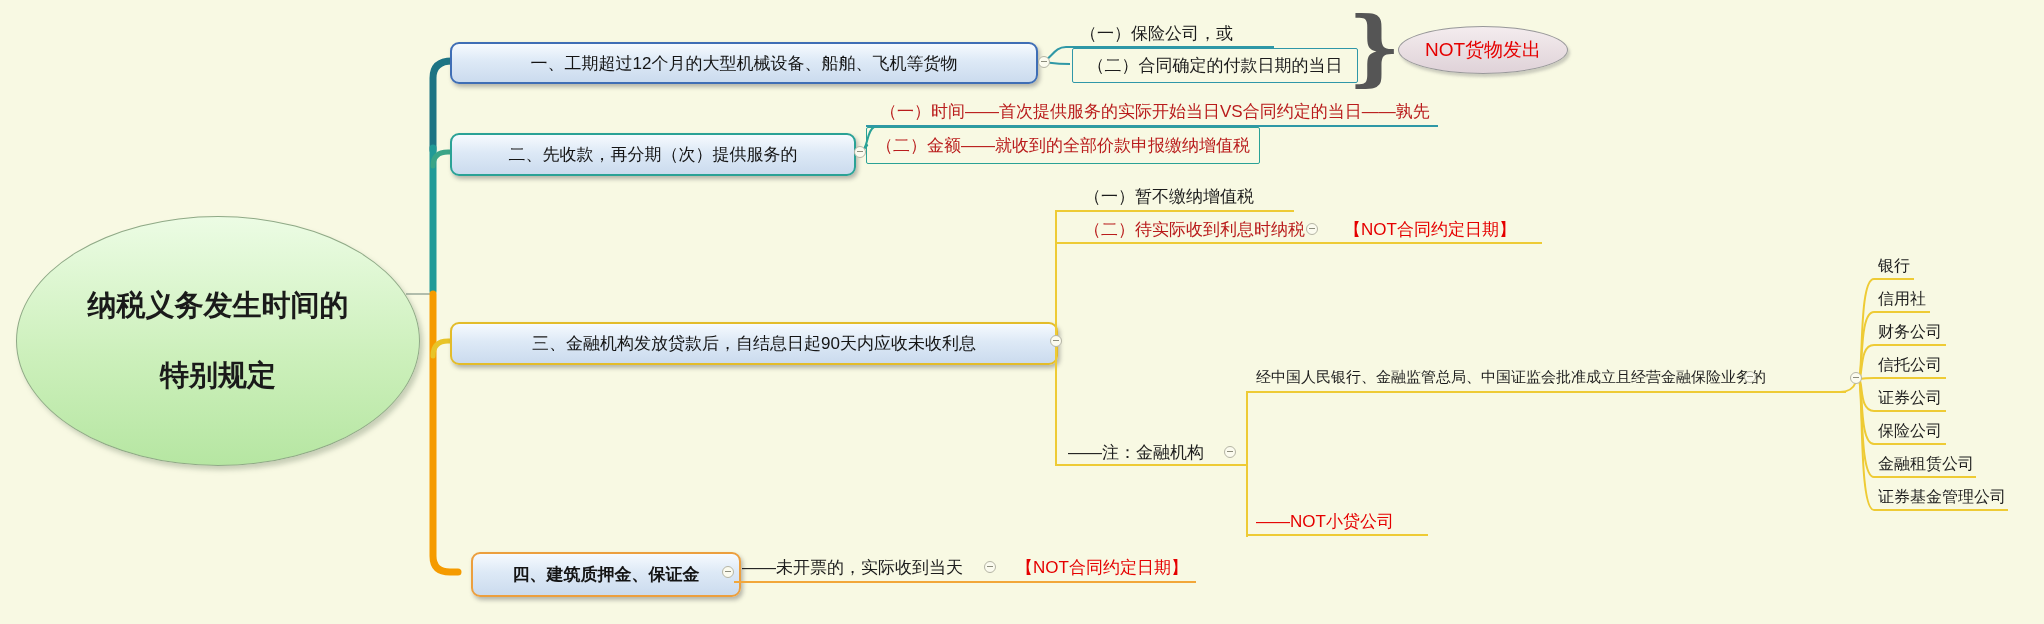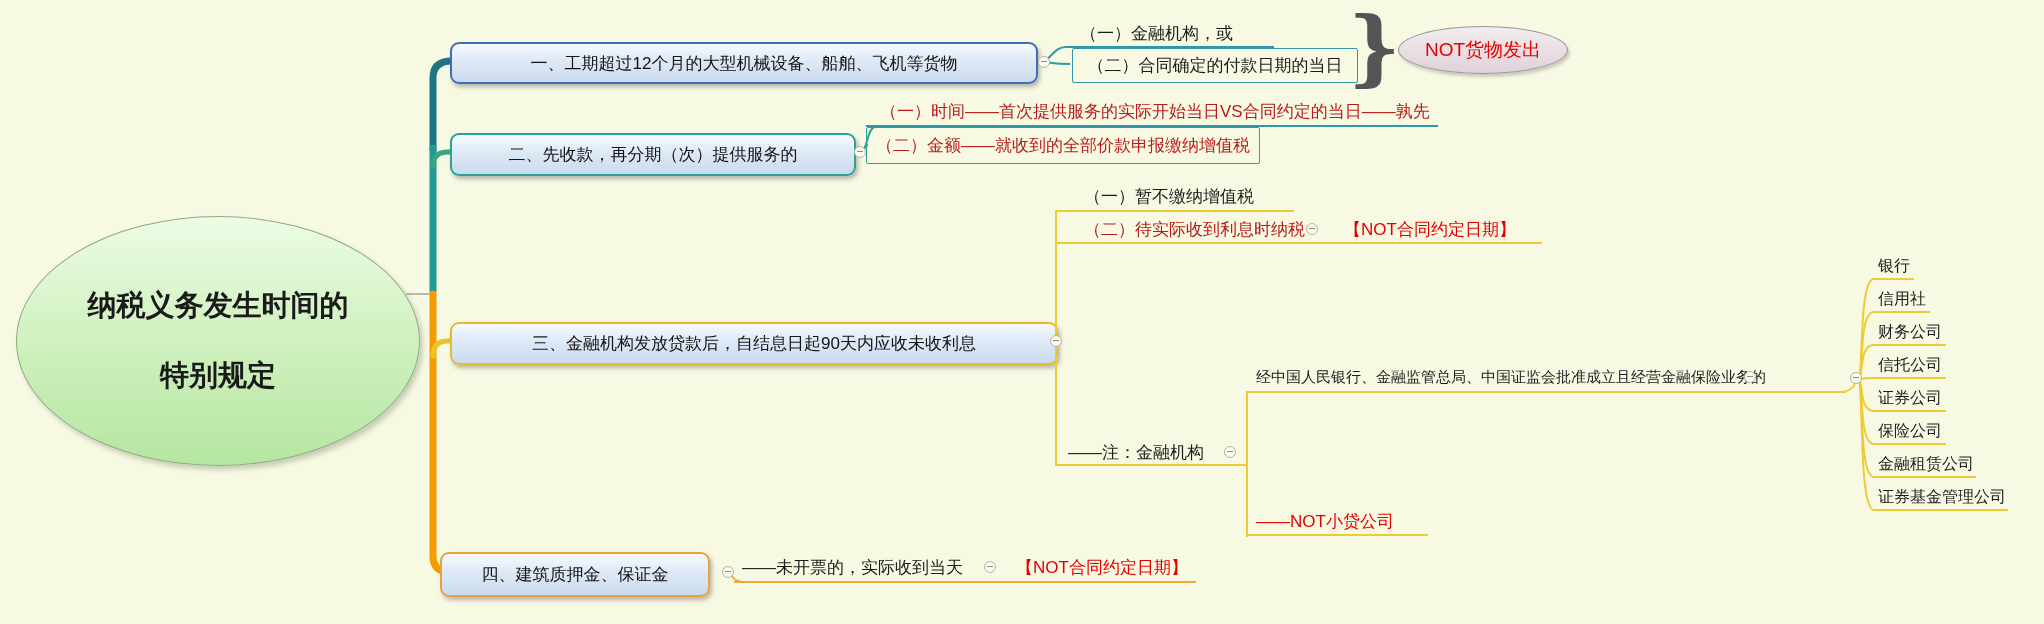--- a/index.html
+++ b/index.html
@@ -77,21 +77,21 @@
 
   <div class="ellipse">
     <div>纳税义务发生时间的</div>
     <div>特别规定</div>
   </div>
 
   <div class="tbox b1" style="left:450px;top:42px;width:584px;height:38px;">
     <span>一、工期超过12个月的大型机械设备、船舶、飞机等货物</span>
   </div>
   <div class="collapse" style="left:1038px;top:56px;"></div>
-  <div class="ctext" style="left:1080px;top:22px;">（一）金融机构，或</div>
+  <div class="ctext" style="left:1080px;top:22px;">（一）保险公司，或</div>
   <div class="uline teal" style="left:1066px;top:46px;width:208px;"></div>
   <div class="cbox t1" style="left:1072px;top:48px;width:284px;height:33px;">
     <span>（二）合同确定的付款日期的当日</span>
   </div>
   <div class="brace">}</div>
   <div class="callout">
     <span>NOT货物发出</span>
   </div>
 
   <div class="tbox b2" style="left:450px;top:133px;width:402px;height:39px;">
@@ -131,21 +131,21 @@
   <div class="ctext org" style="left:1878px;top:322px;">财务公司</div>
   <div class="ctext org" style="left:1878px;top:355px;">信托公司</div>
   <div class="ctext org" style="left:1878px;top:388px;">证券公司</div>
   <div class="ctext org" style="left:1878px;top:421px;">保险公司</div>
   <div class="ctext org" style="left:1878px;top:454px;">金融租赁公司</div>
   <div class="ctext org" style="left:1878px;top:487px;">证券基金管理公司</div>
 
   <div class="ctext redbold" style="left:1256px;top:510px;">——NOT小贷公司</div>
   <div class="uline yellow" style="left:1246px;top:534px;width:182px;"></div>
 
-  <div class="tbox b4" style="left:440px;top:552px;width:266px;height:41px;">
+  <div class="tbox b4" style="left:471px;top:552px;width:266px;height:41px;font-weight:bold;">
     <span>四、建筑质押金、保证金</span>
   </div>
   <div class="collapse" style="left:722px;top:566px;"></div>
   <div class="ctext" style="left:742px;top:556px;">——未开票的，实际收到当天</div>
   <div class="collapse" style="left:984px;top:561px;"></div>
   <div class="ctext redbold" style="left:1016px;top:556px;">【NOT合同约定日期】</div>
   <div class="uline orange" style="left:734px;top:581px;width:462px;"></div>
 
 </div>
 

